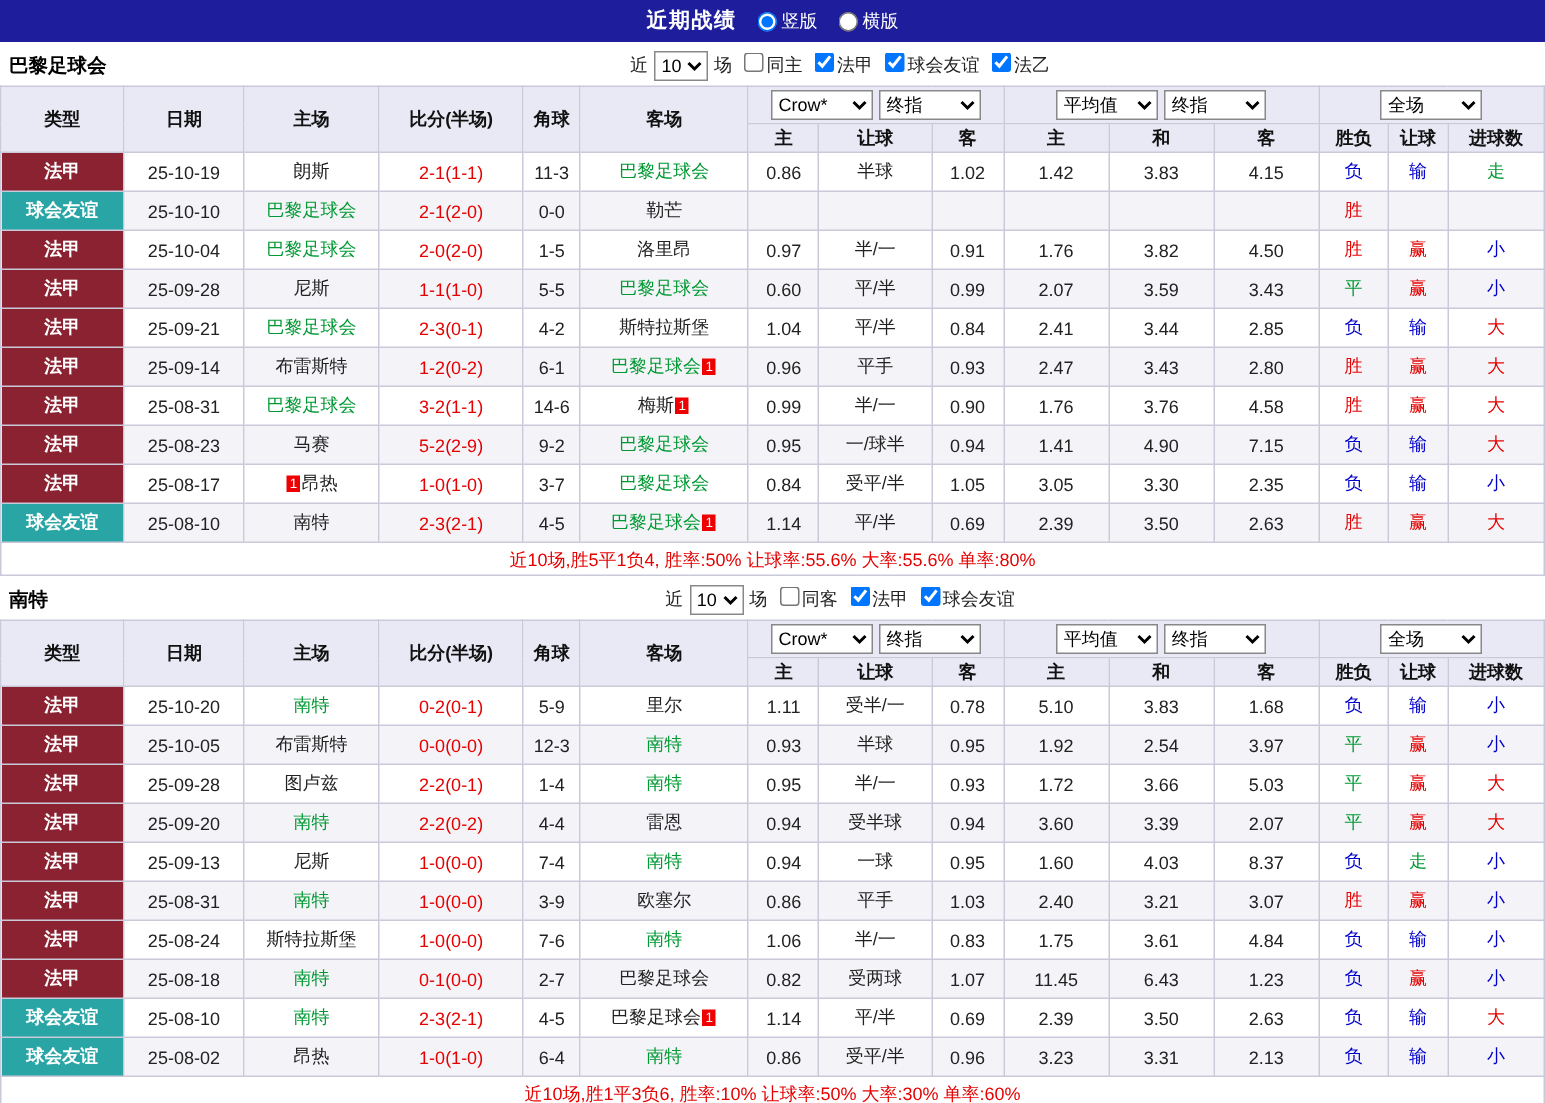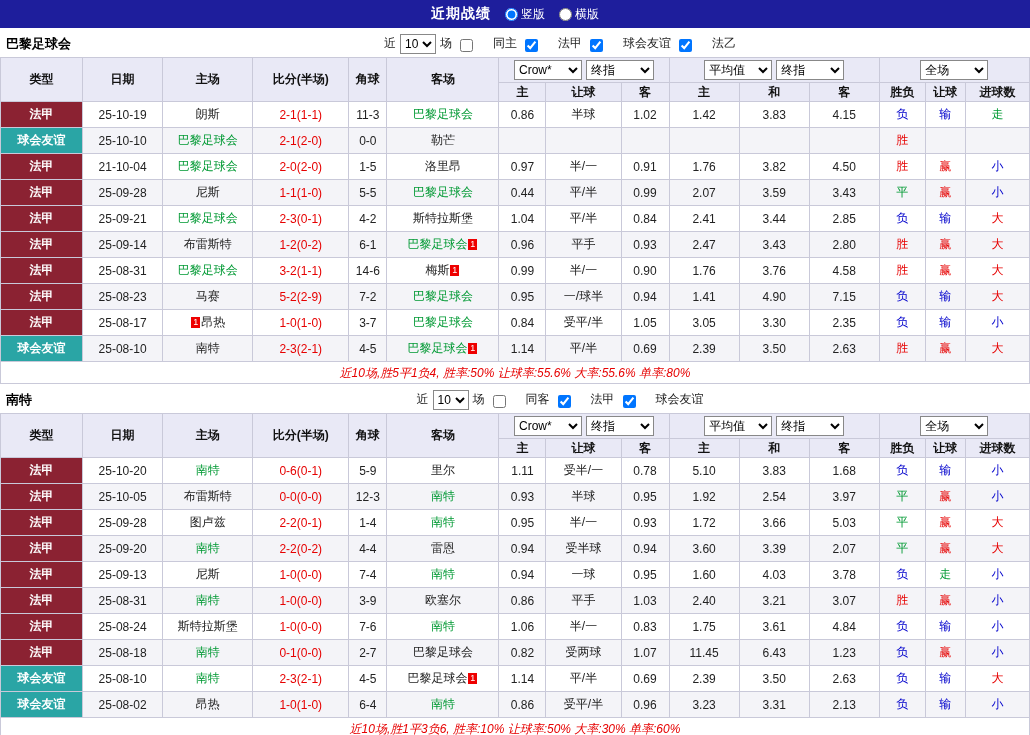--- a/index.html
+++ b/index.html
@@ -6,36 +6,36 @@
   body { margin:0; background:#fff; font-family:"Liberation Sans", sans-serif; font-size:12px; color:#222; }
   .page { width:1030px; }
   .titlebar { background:#1e1e9c; height:28px; display:flex; align-items:center; justify-content:center; gap:14px; color:#fff; }
   .titlebar .title { font-weight:bold; font-size:14px; letter-spacing:1px; }
   .radio-opt { display:inline-flex; align-items:center; gap:3px; cursor:pointer; font-size:12px; }
   .radio-opt input { margin:0; }
   .section { margin-top:2px; }
   .filterbar { position:relative; height:27px; display:flex; align-items:center; }
   .team-title { position:absolute; left:6px; font-weight:bold; font-size:13px; color:#000; }
   .filter-controls { display:flex; align-items:center; gap:4px; margin:0 auto; padding-left:90px; }
-  .cb-label { display:inline-flex; align-items:flex-end; gap:19px; cursor:pointer; }
+  .cb-label { display:inline-flex; align-items:flex-start; gap:1px; cursor:pointer; }
   .cb-label input { margin:0 1px 0 4px; }
   select { font-size:12px; height:20px; font-family:inherit; background:#fff; border:1px solid #888; }
   table.grid { border-collapse:collapse; table-layout:fixed; width:1030px; }
   .grid th, .grid td { border:1px solid #c9c9d9; text-align:center; white-space:nowrap; overflow:hidden; padding:0 1px; }
   .grid thead th { background:#e9e9f6; font-weight:bold; color:#111; }
   .grid thead tr.dd-row th { height:25px; }
   .grid thead tr.sub-row th { height:19px; }
   .grid tbody td { height:26px; }
   .grid tbody tr:nth-child(even) { background:#f4f4f8; }
   td.league-cell { color:#fff; font-weight:bold; }
   td.score-cell { color:#e60000; }
   .team-hl { color:#009933; }
   .badge { display:inline-block; background:#ee0000; color:#fff; font-size:9px; line-height:11px; min-width:9px; padding:0 1px; margin:0 1px; vertical-align:1px; text-align:center; }
   .dd-cell select { margin:0 2px; width:68px; }
-  .summary { border:1px solid #c9c9d9; border-top:none; color:#e60000; text-align:center; height:22px; line-height:22px;font-style:italic; }
+  .summary { border:1px solid #c9c9d9; border-top:none; color:#e60000; text-align:center; height:22px; line-height:22px; }
 </style>
 </head>
 <body>
 
 <div class="page">
   <div class="titlebar">
     <span class="title">近期战绩</span>
     <label class="radio-opt">
       <input type="radio" name="layout" checked="" style="">
       <span>竖版</span>
@@ -143,21 +143,21 @@
               <td></td>
               <td></td>
               <td></td>
               <td></td>
               <td style="color: rgb(230, 0, 0);">胜</td>
               <td></td>
               <td></td>
             </tr>
             <tr>
               <td class="league-cell" style="background: rgb(139, 34, 50);">法甲</td>
-              <td>21-10-04</td>
+              <td>25-10-04</td>
               <td class="team-cell"><span class="team-hl">巴黎足球会</span></td>
               <td class="score-cell">2-0(2-0)</td>
               <td>1-5</td>
               <td class="team-cell"><span class="team-plain">洛里昂</span></td>
               <td>0.97</td>
               <td>半/一</td>
               <td>0.91</td>
               <td>1.76</td>
               <td>3.82</td>
               <td>4.50</td>
@@ -165,21 +165,21 @@
               <td style="color: rgb(230, 0, 0);">赢</td>
               <td style="color: rgb(0, 0, 204);">小</td>
             </tr>
             <tr>
               <td class="league-cell" style="background: rgb(139, 34, 50);">法甲</td>
               <td>25-09-28</td>
               <td class="team-cell"><span class="team-plain">尼斯</span></td>
               <td class="score-cell">1-1(1-0)</td>
               <td>5-5</td>
               <td class="team-cell"><span class="team-hl">巴黎足球会</span></td>
-              <td>0.44</td>
+              <td>0.60</td>
               <td>平/半</td>
               <td>0.99</td>
               <td>2.07</td>
               <td>3.59</td>
               <td>3.43</td>
               <td style="color: rgb(0, 153, 51);">平</td>
               <td style="color: rgb(230, 0, 0);">赢</td>
               <td style="color: rgb(0, 0, 204);">小</td>
             </tr>
             <tr>
@@ -231,21 +231,21 @@
               <td>4.58</td>
               <td style="color: rgb(230, 0, 0);">胜</td>
               <td style="color: rgb(230, 0, 0);">赢</td>
               <td style="color: rgb(230, 0, 0);">大</td>
             </tr>
             <tr>
               <td class="league-cell" style="background: rgb(139, 34, 50);">法甲</td>
               <td>25-08-23</td>
               <td class="team-cell"><span class="team-plain">马赛</span></td>
               <td class="score-cell">5-2(2-9)</td>
-              <td>7-2</td>
+              <td>9-2</td>
               <td class="team-cell"><span class="team-hl">巴黎足球会</span></td>
               <td>0.95</td>
               <td>一/球半</td>
               <td>0.94</td>
               <td>1.41</td>
               <td>4.90</td>
               <td>7.15</td>
               <td style="color: rgb(0, 0, 204);">负</td>
               <td style="color: rgb(0, 0, 204);">输</td>
               <td style="color: rgb(230, 0, 0);">大</td>
@@ -349,21 +349,21 @@
               <th>胜负</th>
               <th>让球</th>
               <th>进球数</th>
             </tr>
           </thead>
           <tbody>
             <tr>
               <td class="league-cell" style="background: rgb(139, 34, 50);">法甲</td>
               <td>25-10-20</td>
               <td class="team-cell"><span class="team-hl">南特</span></td>
-              <td class="score-cell">0-6(0-1)</td>
+              <td class="score-cell">0-2(0-1)</td>
               <td>5-9</td>
               <td class="team-cell"><span class="team-plain">里尔</span></td>
               <td>1.11</td>
               <td>受半/一</td>
               <td>0.78</td>
               <td>5.10</td>
               <td>3.83</td>
               <td>1.68</td>
               <td style="color: rgb(0, 0, 204);">负</td>
               <td style="color: rgb(0, 0, 204);">输</td>
@@ -425,21 +425,21 @@
               <td>25-09-13</td>
               <td class="team-cell"><span class="team-plain">尼斯</span></td>
               <td class="score-cell">1-0(0-0)</td>
               <td>7-4</td>
               <td class="team-cell"><span class="team-hl">南特</span></td>
               <td>0.94</td>
               <td>一球</td>
               <td>0.95</td>
               <td>1.60</td>
               <td>4.03</td>
-              <td>3.78</td>
+              <td>8.37</td>
               <td style="color: rgb(0, 0, 204);">负</td>
               <td style="color: rgb(0, 153, 51);">走</td>
               <td style="color: rgb(0, 0, 204);">小</td>
             </tr>
             <tr>
               <td class="league-cell" style="background: rgb(139, 34, 50);">法甲</td>
               <td>25-08-31</td>
               <td class="team-cell"><span class="team-hl">南特</span></td>
               <td class="score-cell">1-0(0-0)</td>
               <td>3-9</td>

